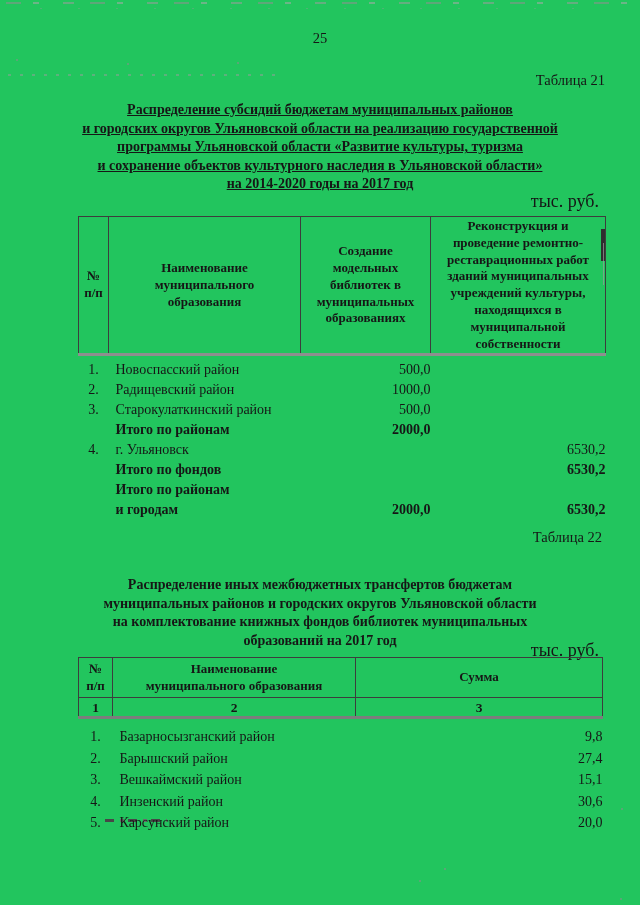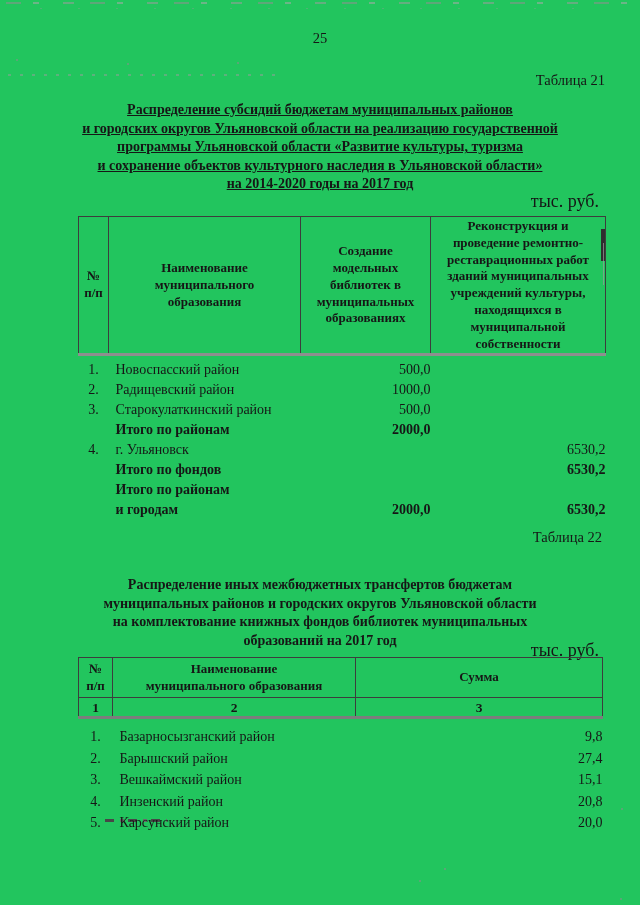--- a/index.html
+++ b/index.html
@@ -225,21 +225,21 @@
         <td class="cell-val">27,4</td>
       </tr>
       <tr>
         <td class="cell-num">3.</td>
         <td class="cell-name">Вешкаймский район</td>
         <td class="cell-val">15,1</td>
       </tr>
       <tr>
         <td class="cell-num">4.</td>
         <td class="cell-name">Инзенский район</td>
-        <td class="cell-val">20,8</td>
+        <td class="cell-val">30,6</td>
       </tr>
       <tr>
         <td class="cell-num">5.</td>
         <td class="cell-name">Карсунский район</td>
         <td class="cell-val">20,0</td>
       </tr>
     </tbody>
   </table>
 
 </div>

